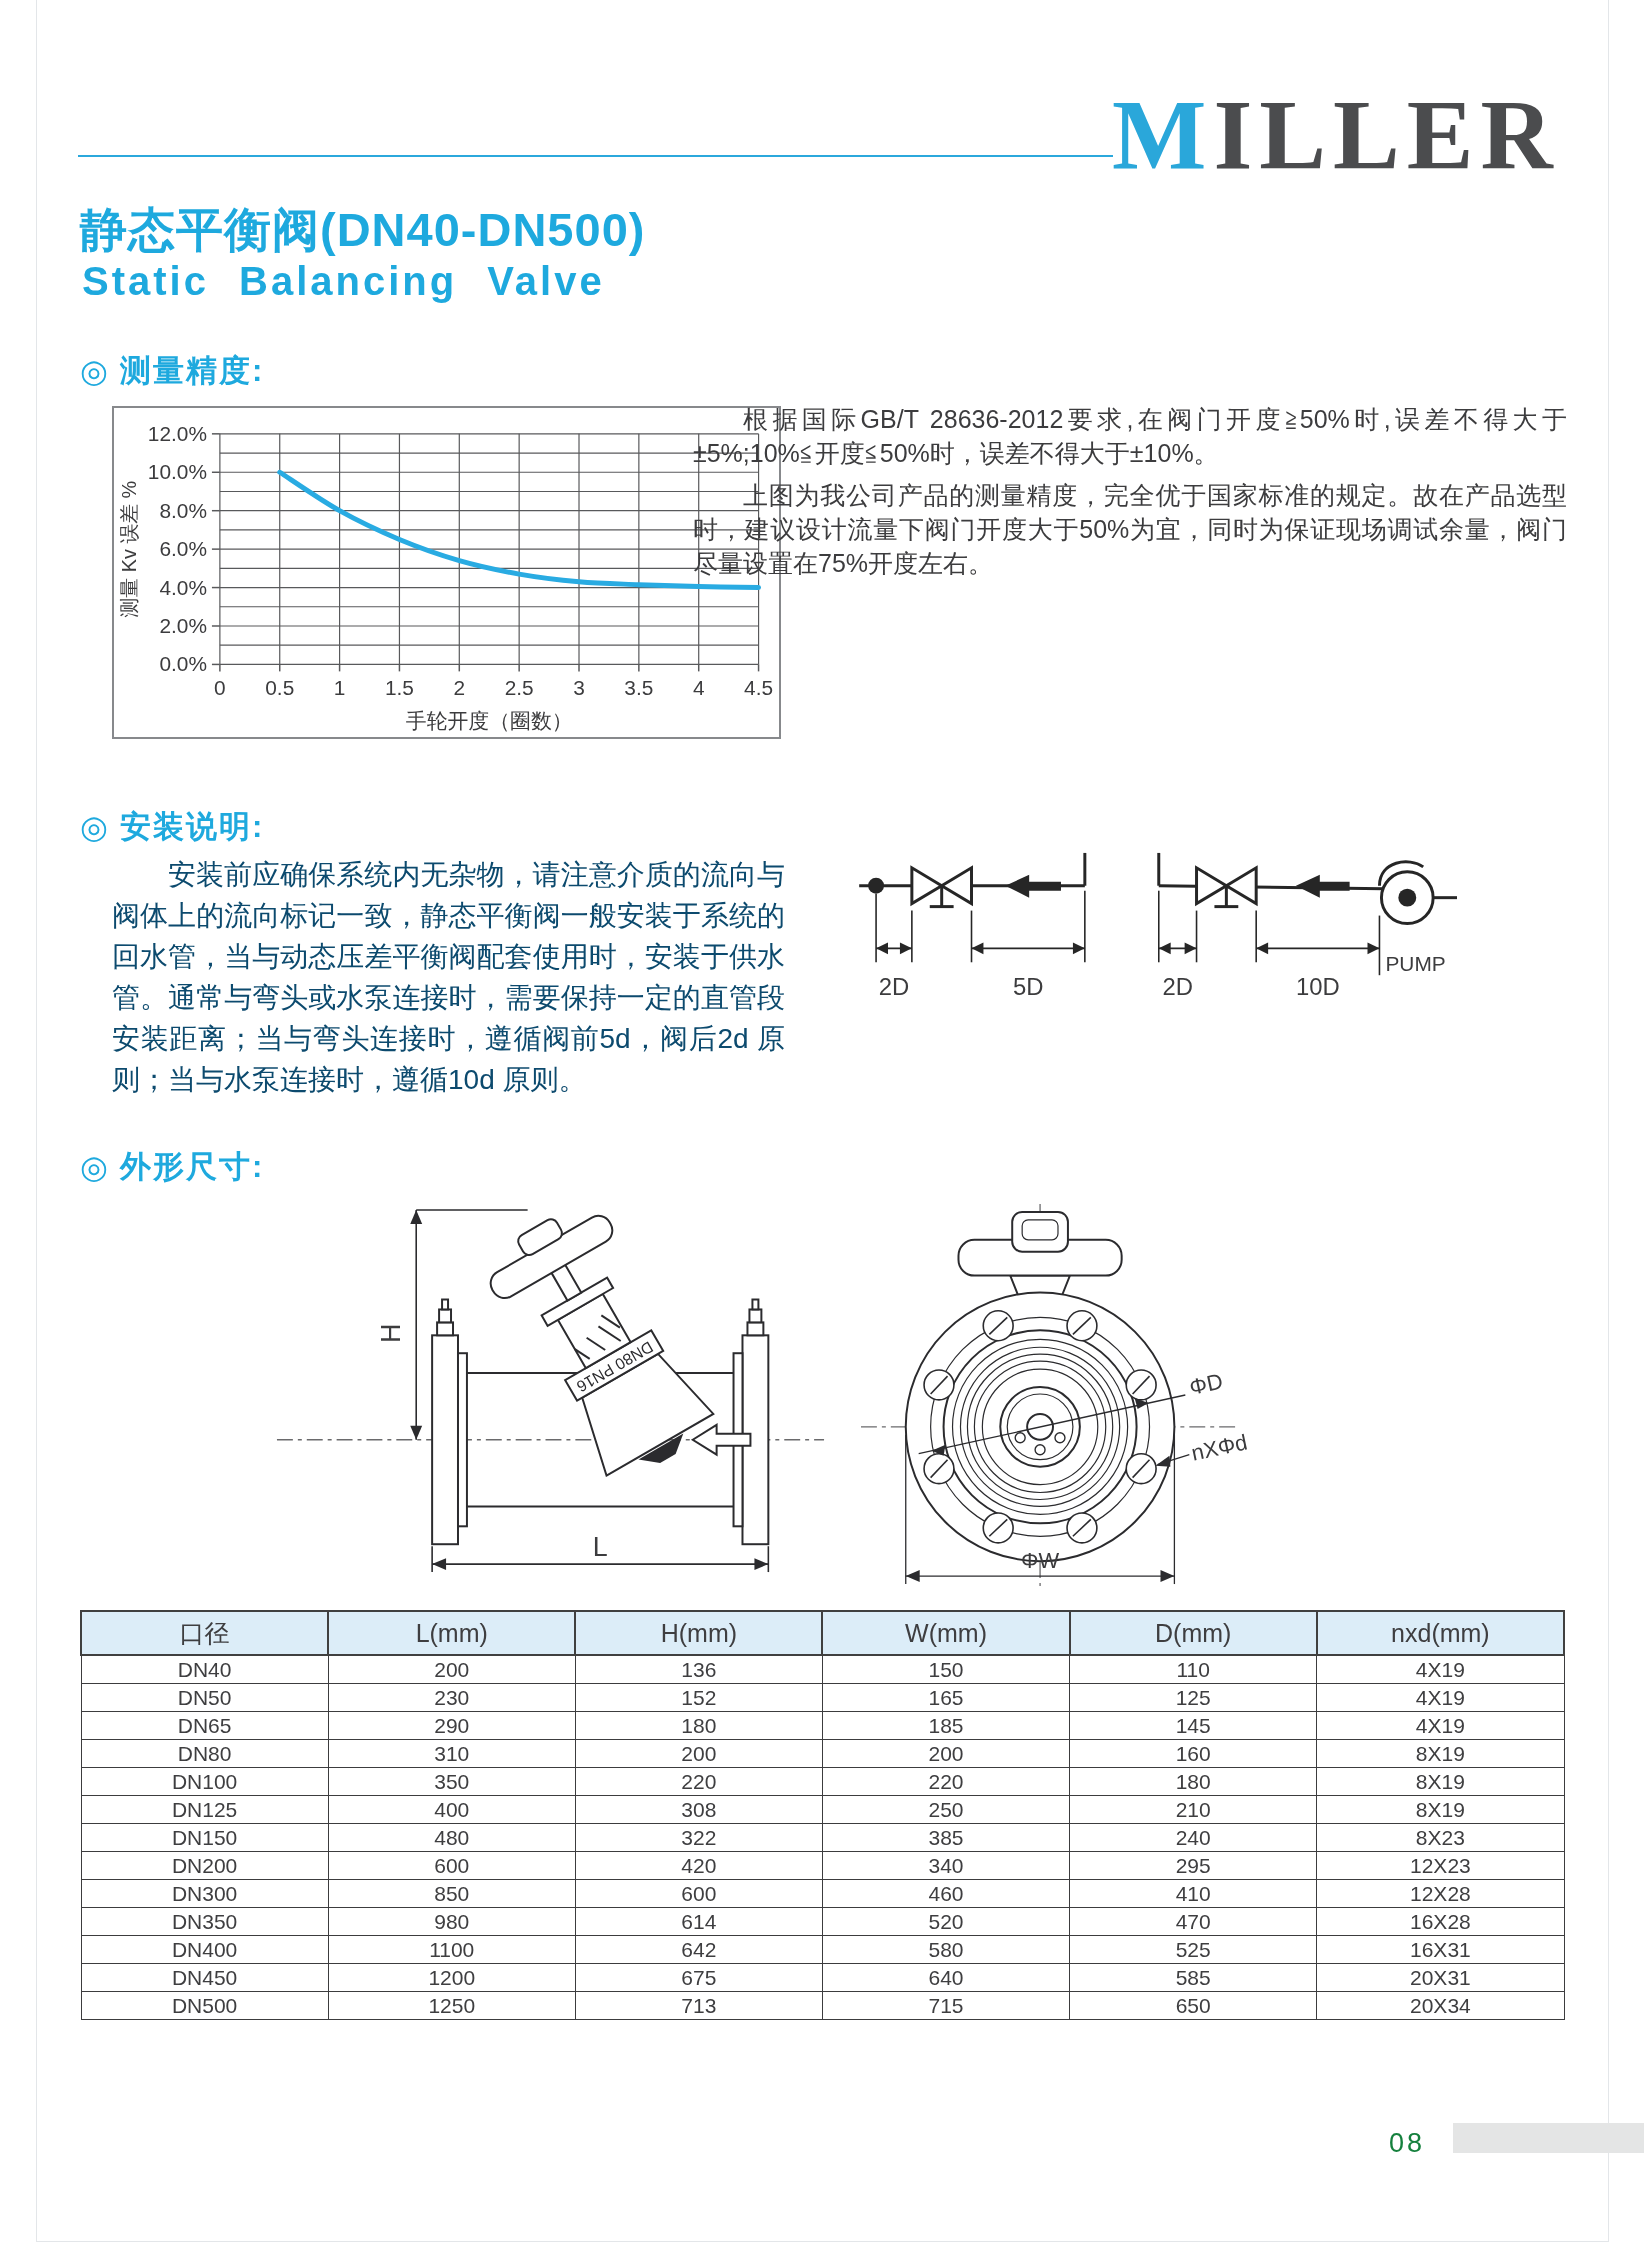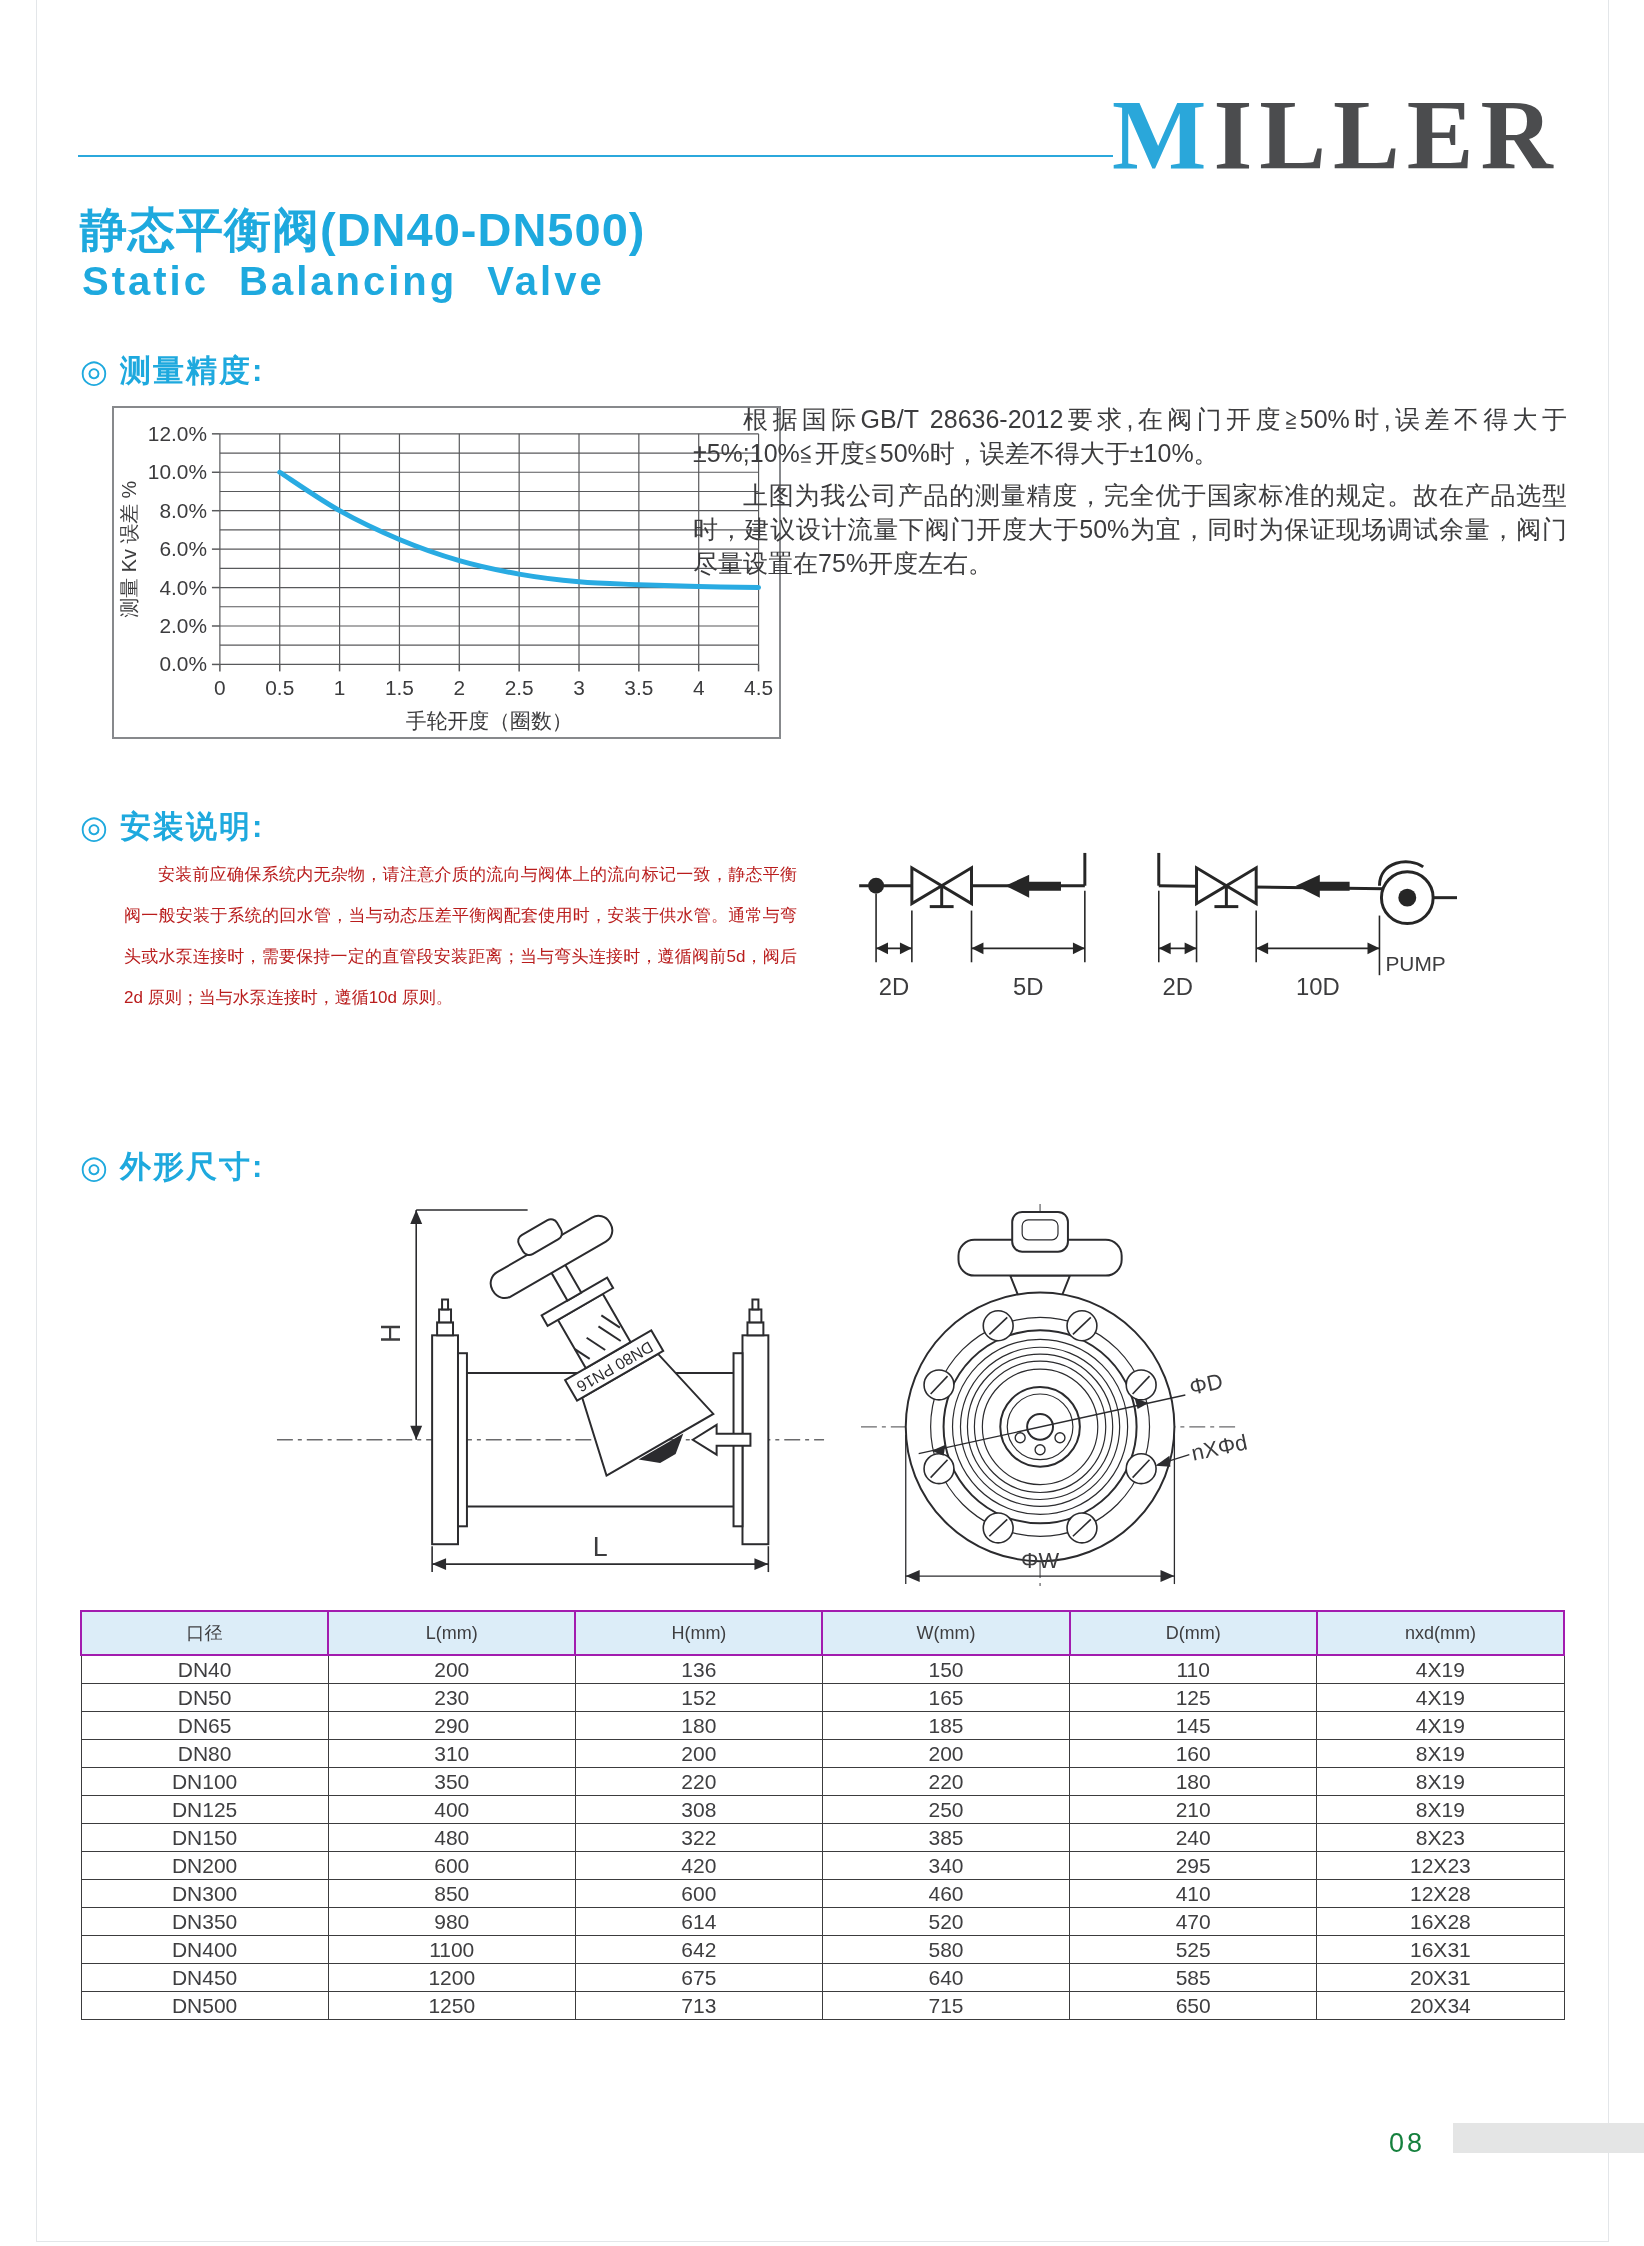--- a/index.html
+++ b/index.html
@@ -11,27 +11,27 @@
         font-weight:bold;font-size:100px;line-height:100px;letter-spacing:7px;white-space:nowrap;}
   .logo .m{color:#2aa7da;} .logo .rest{color:#4b4c4e;text-align:center;}
   .title-zh{position:absolute;left:80px;top:199px;font-size:47px;font-weight:bold;color:#1ea9de;letter-spacing:1px;text-align:center;}
   .title-en{position:absolute;left:82px;top:259px;font-size:40px;font-weight:bold;color:#1ea9de;
             letter-spacing:3px;word-spacing:16px;}
   .sec-head{position:absolute;font-size:31px;font-weight:bold;color:#1ea9de;letter-spacing:2px;display:flex;align-items:center;gap:10px;}
   .sec-head .bullet{font-weight:normal;font-size:32px;}
   .chart-box{position:absolute;left:112px;top:406px;width:665px;height:329px;border:2px solid #87898c;background:#fff;}
   .acc-text{position:absolute;left:685px;top:394px;width:890px;font-size:25px;line-height:34px;color:#3c3c3e;text-align:justify;}
   .acc-text p{margin:8px;text-indent:2em;}
-  .inst-text{position:absolute;left:124px;top:854px;width:673px;font-size:17px;line-height:41px;color:#b91c1c;text-align:justify;}
+  .inst-text{position:absolute;left:112px;top:854px;width:673px;font-size:28px;line-height:41px;color:#0c4a6e;text-align:justify;}
   .inst-text p{margin:0;text-indent:2em;}
   .diag{position:absolute;}
   .drawing{position:absolute;}
   table.dims{position:absolute;left:80px;top:1610px;width:1485px;border-collapse:collapse;
              font-size:21px;color:#3e3e40;table-layout:fixed;}
-  table.dims th{background:#dcedf8;height:40px;font-weight:normal;font-size:18px;border:2px solid #a21caf;}
+  table.dims th{background:#dcedf8;height:40px;font-weight:normal;font-size:25px;border:2px solid #404040;}
   table.dims td{height:27px;text-align:center;border:1.5px solid #3c3c3e;padding:0;}
   .page-num{position:absolute;left:1389px;top:2128px;font-size:27px;letter-spacing:3px;color:#15803d;}
   .footer-bar{position:absolute;left:1453px;top:2123px;width:192px;height:30px;background:#e4e5e5;}
   svg text{font-family:"Liberation Sans", sans-serif;}
 </style>
 </head>
 <body>
 
 <div class="page">
 

